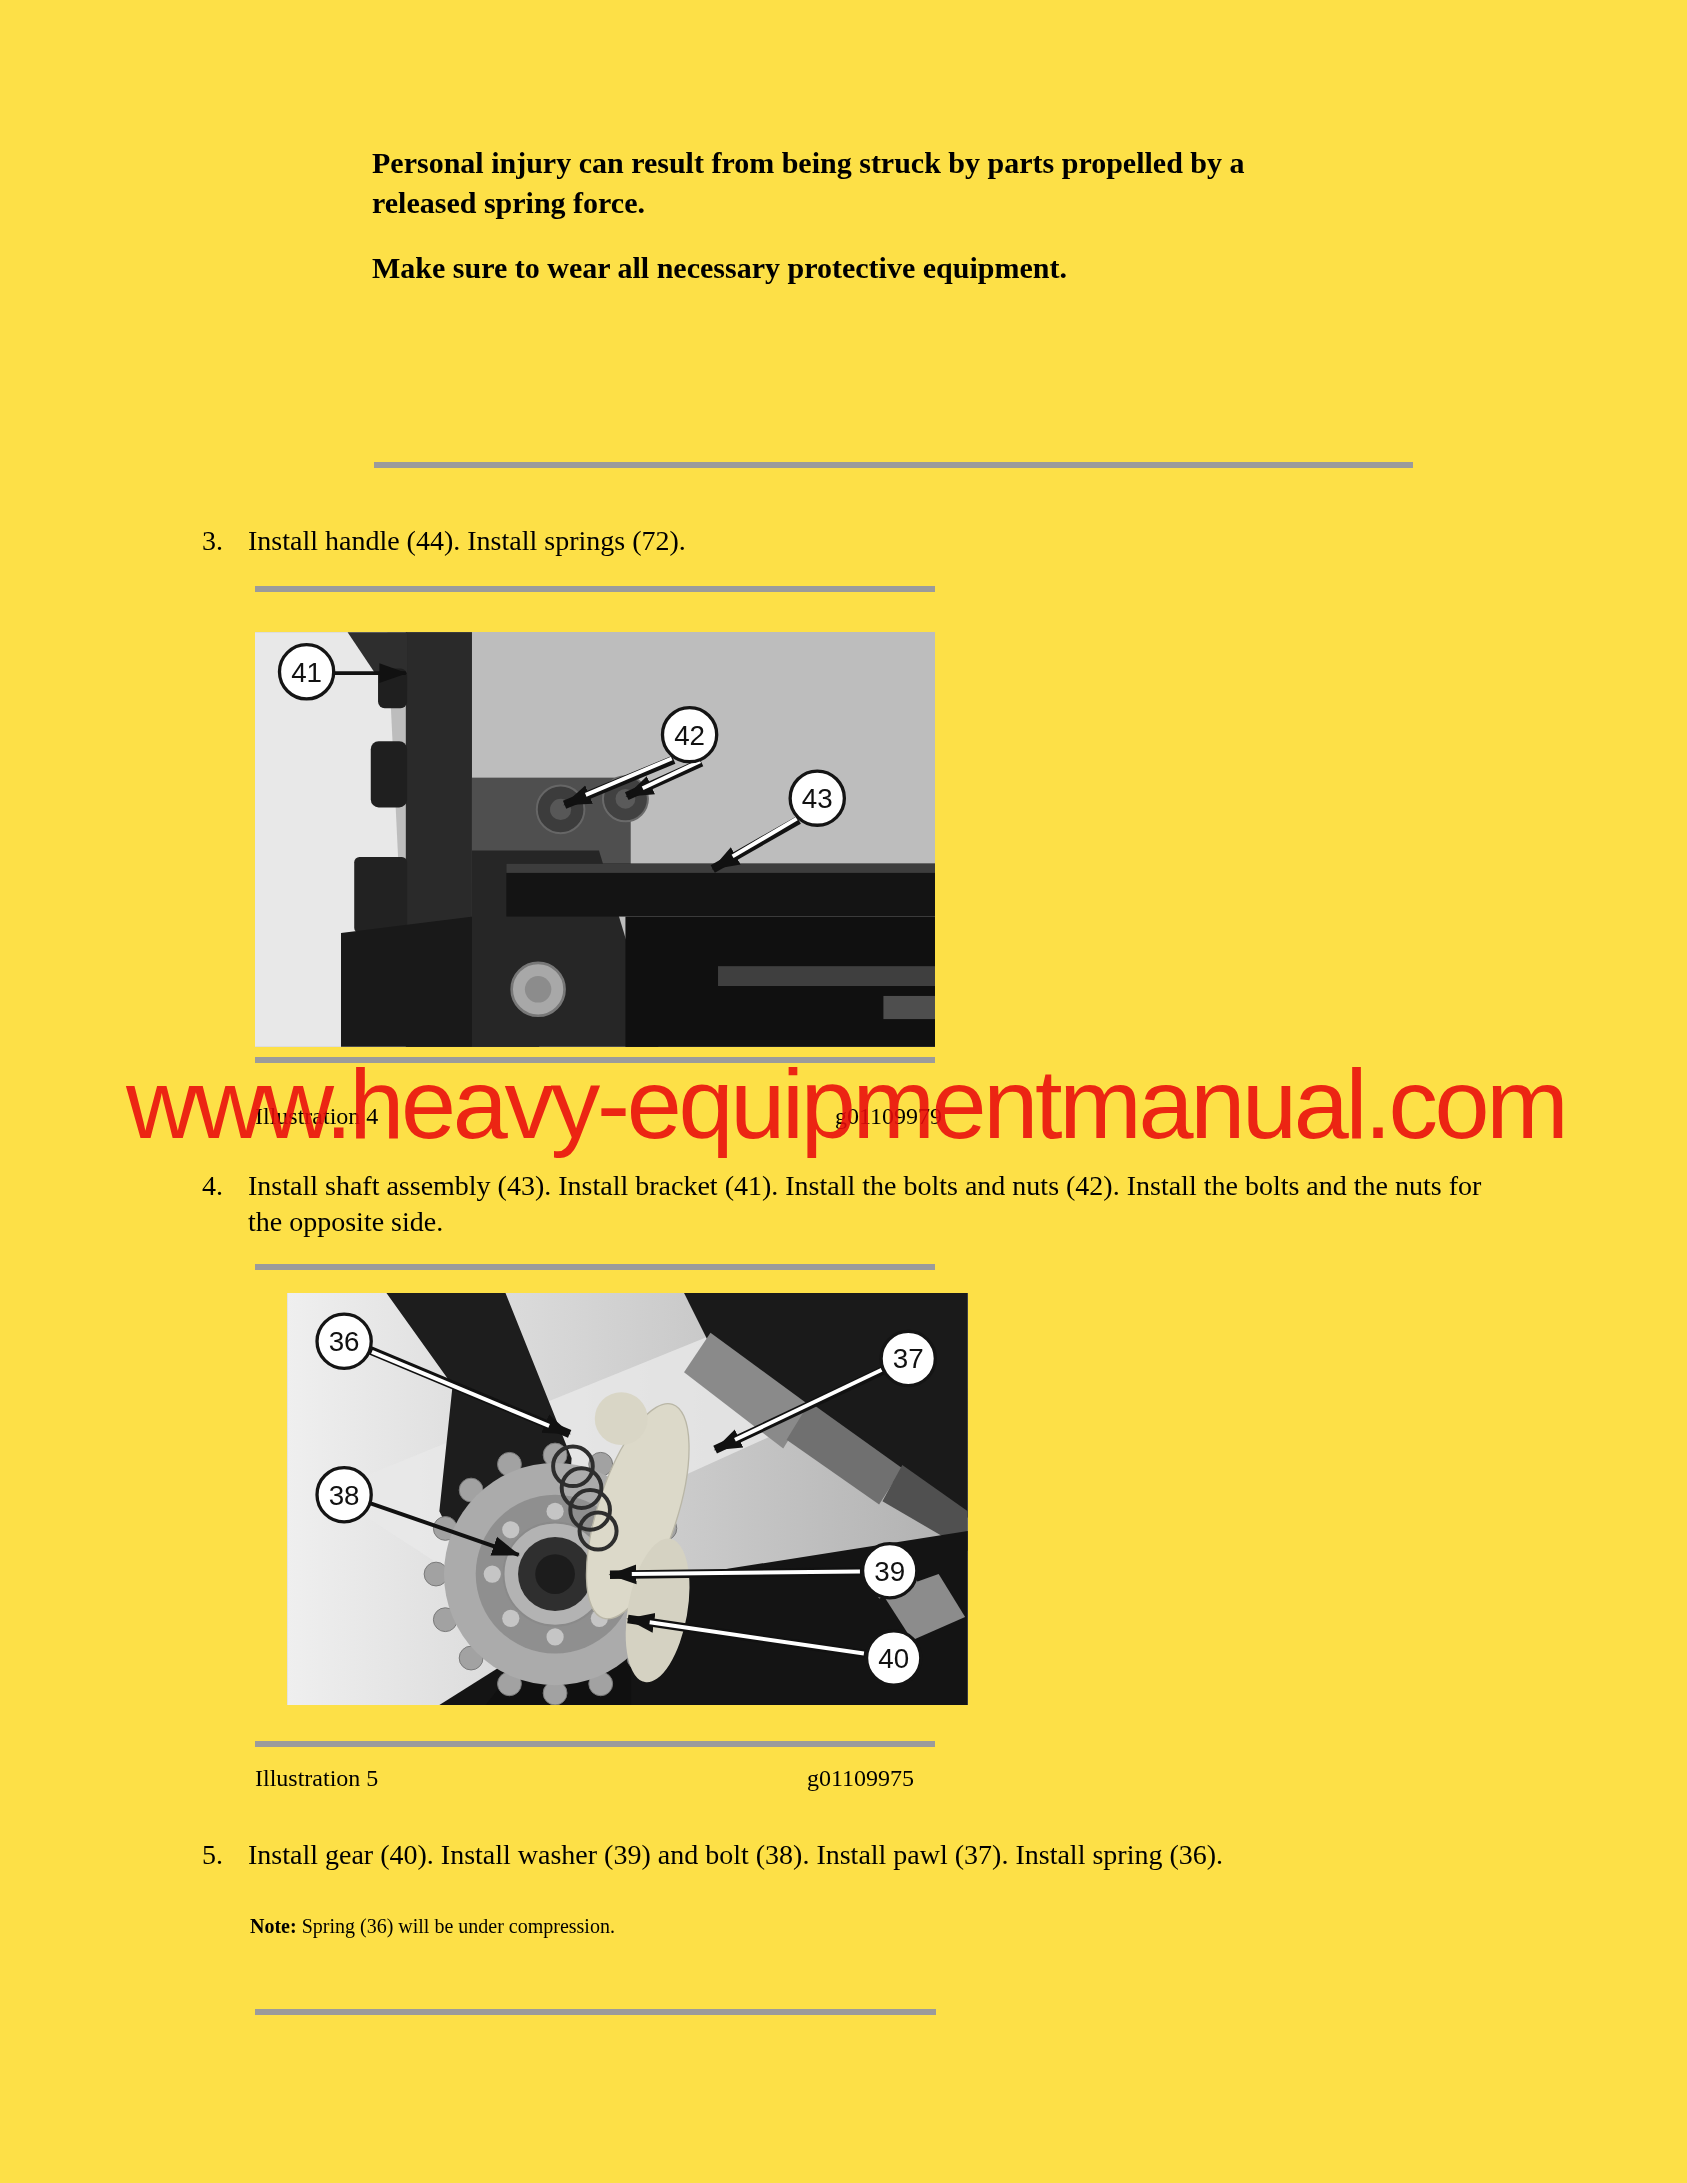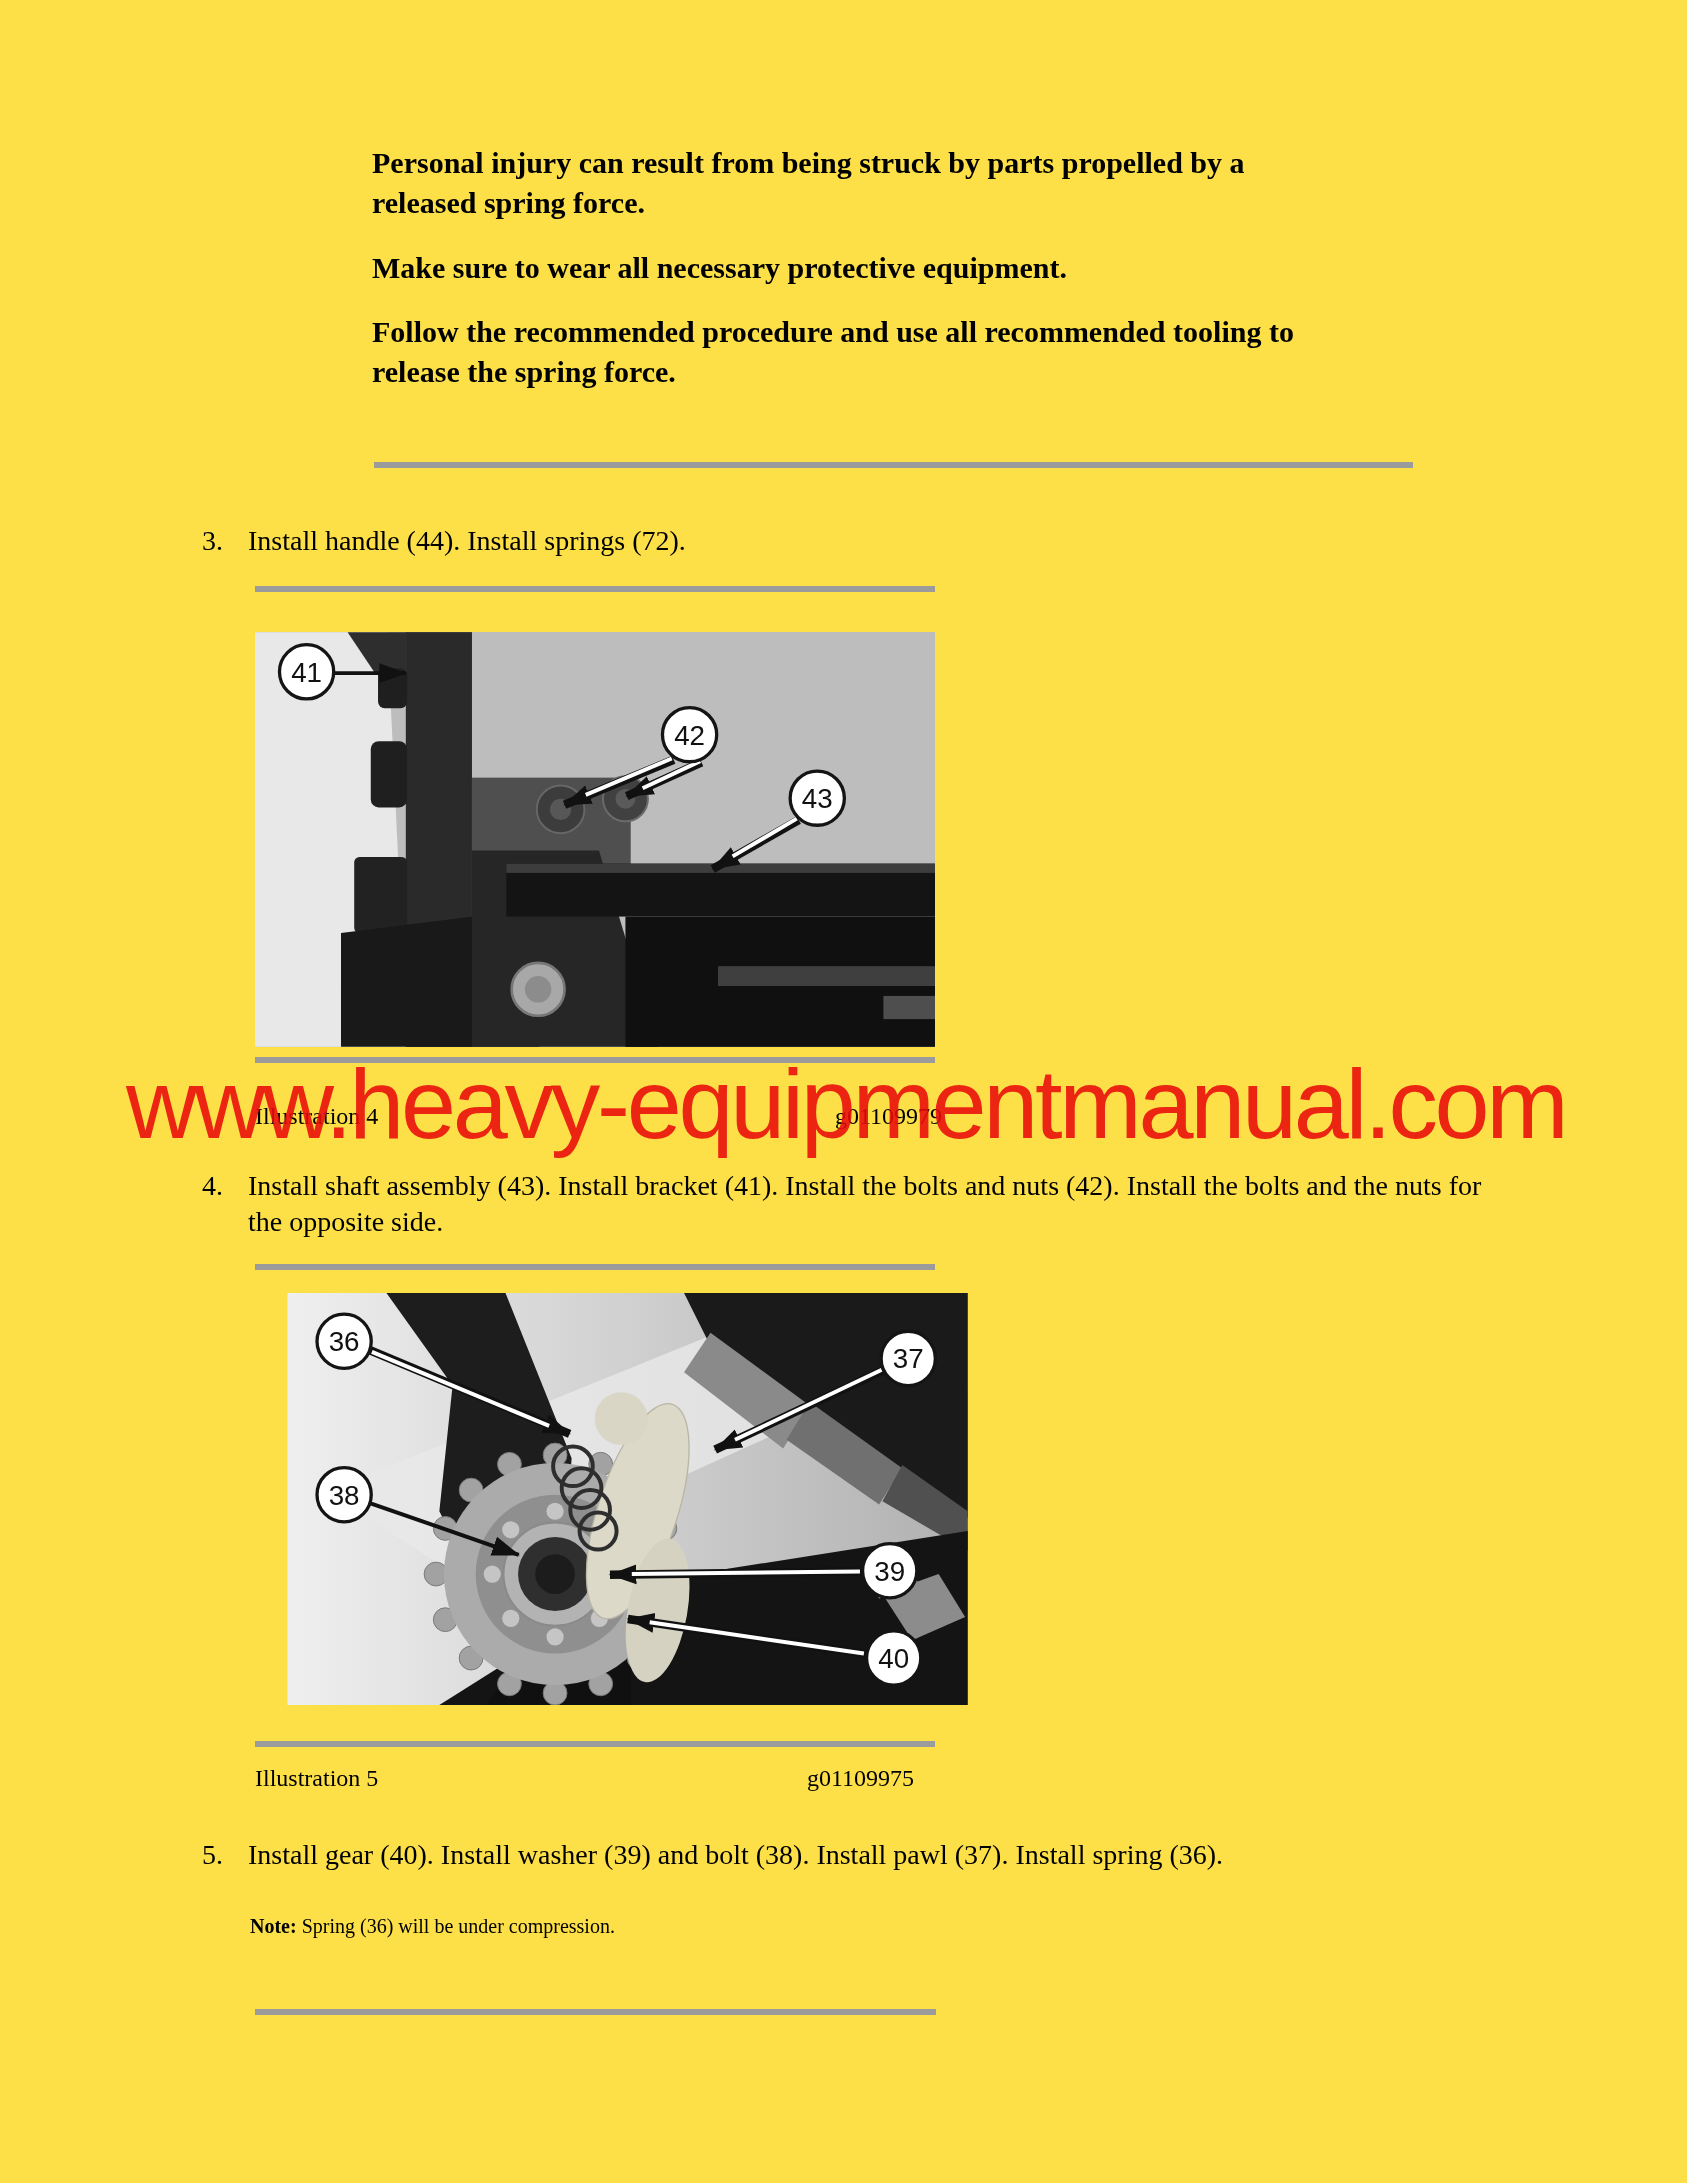--- a/index.html
+++ b/index.html
@@ -38,21 +38,20 @@
                        font-size:42px;fill:#111;text-anchor:middle;}
 </style>
 </head>
 <body>
 
 <div class="page">
 
   <div class="warning">
     <p>Personal injury can result from being struck by parts propelled by a released spring force.</p>
     <p>Make sure to wear all necessary protective equipment.</p>
-    <p>Follow the recommended procedure and use all recommended tooling to release the spring force.</p>
   </div>
 
   <div class="rule" style="left: 374px; top: 462px; width: 1039px; background: rgb(155, 155, 155);"></div>
 
   <div class="step" style="top:523px;">
     <span class="num">3.</span>
     <span class="txt">Install handle (44). Install springs (72).</span>
   </div>
 
   <div class="rule" style="left: 255px; top: 586px; width: 680px; background: rgb(155, 155, 155);"></div>

